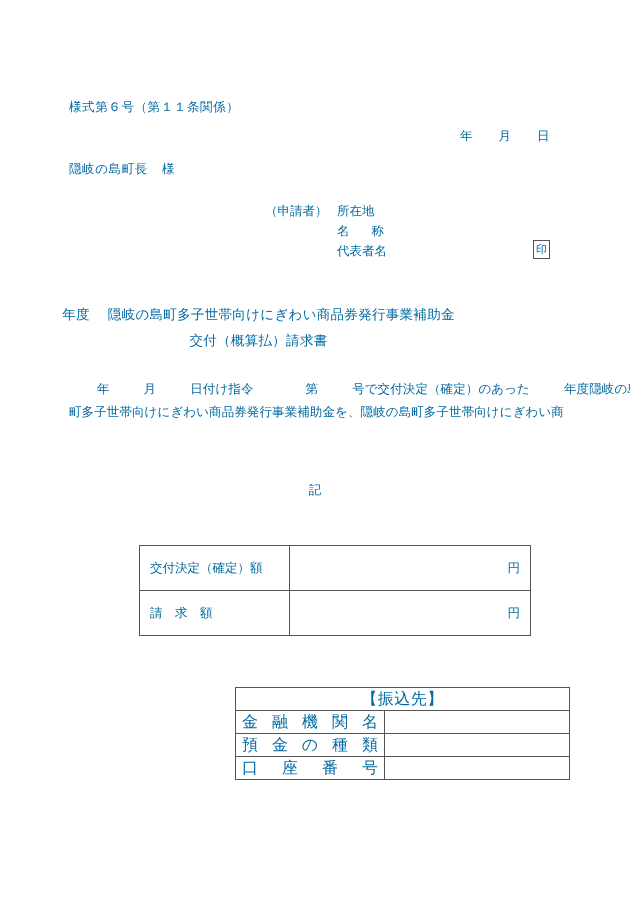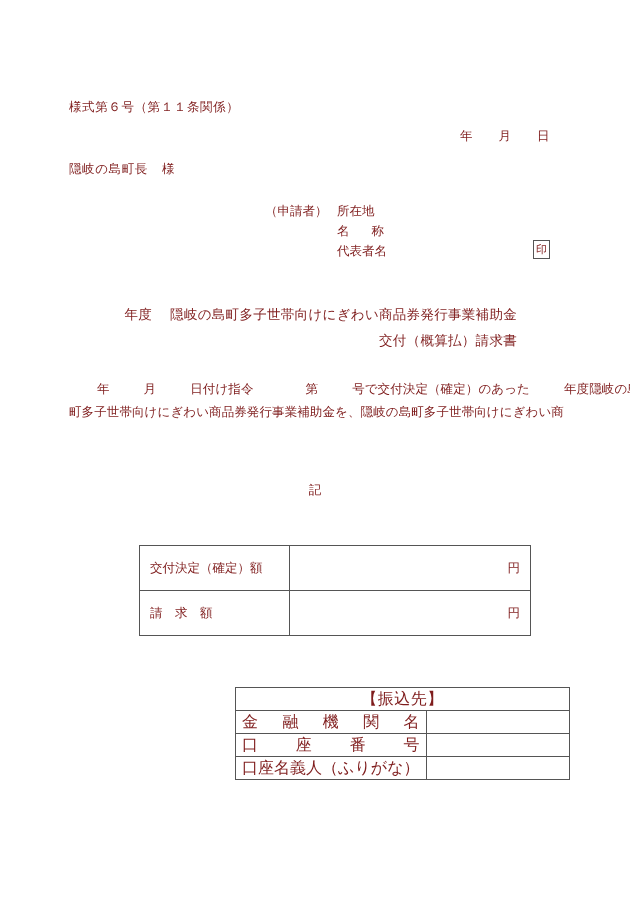--- a/index.html
+++ b/index.html
@@ -6,21 +6,21 @@
     margin: 0;
     padding: 0;
     background: #ffffff;
   }
   .page {
     position: relative;
     width: 630px;
     height: 915px;
     background: #ffffff;
     font-family: "Liberation Serif", "DejaVu Serif", serif;
-    color: #7f1d1d;
+    color: #0369a1;
     overflow: hidden;
   }
 
   
   .form-no {
     position: absolute;
     left: 69px;
     top: 99px;
     font-size: 12.5px;
     letter-spacing: 0.6px;
@@ -76,21 +76,21 @@
     line-height: 17px;
     text-align: center;
   }
 
   
   .title {
     position: absolute;
     left: 0;
     top: 302px;
     width: 517px;
-    text-align: right;
+    text-align: center;
     font-size: 13.5px;
     line-height: 26px;
     letter-spacing: 0.3px;
   }
   .title .line1 .nendo { margin-right: 18px; }
 
   
   .body-text {
     position: absolute;
     left: 69px;
@@ -223,23 +223,23 @@
   <table class="bank-table">
     <tbody>
       <tr>
         <td class="head" colspan="2">【振込先】</td>
       </tr>
       <tr>
         <td class="label spread">金融機関名</td>
         <td class="value"></td>
       </tr>
       <tr>
+        <td class="label spread">預金の種類</td>
+        <td class="value"></td>
+      </tr>
+      <tr>
         <td class="label spread">口座番号</td>
         <td class="value"></td>
       </tr>
-      <tr>
-        <td class="label">口座名義人（ふりがな）</td>
-        <td class="value"></td>
-      </tr>
     </tbody>
   </table>
 
 </div>
 
 </body></html>

